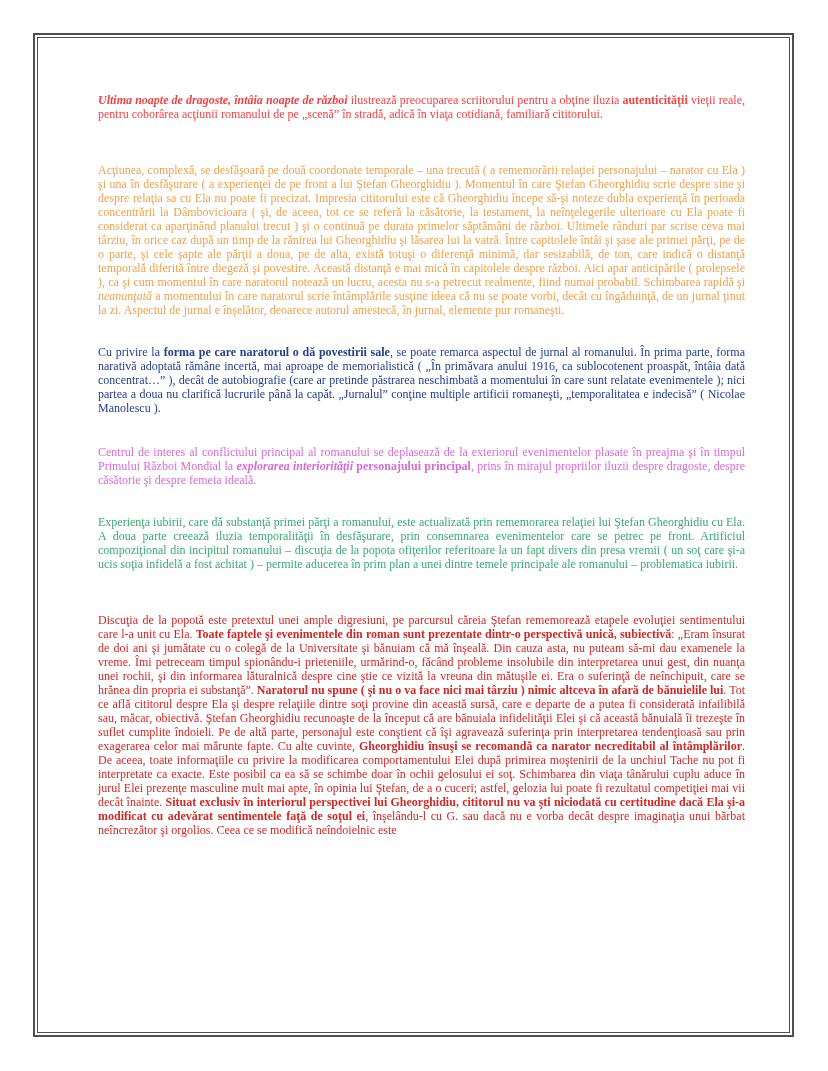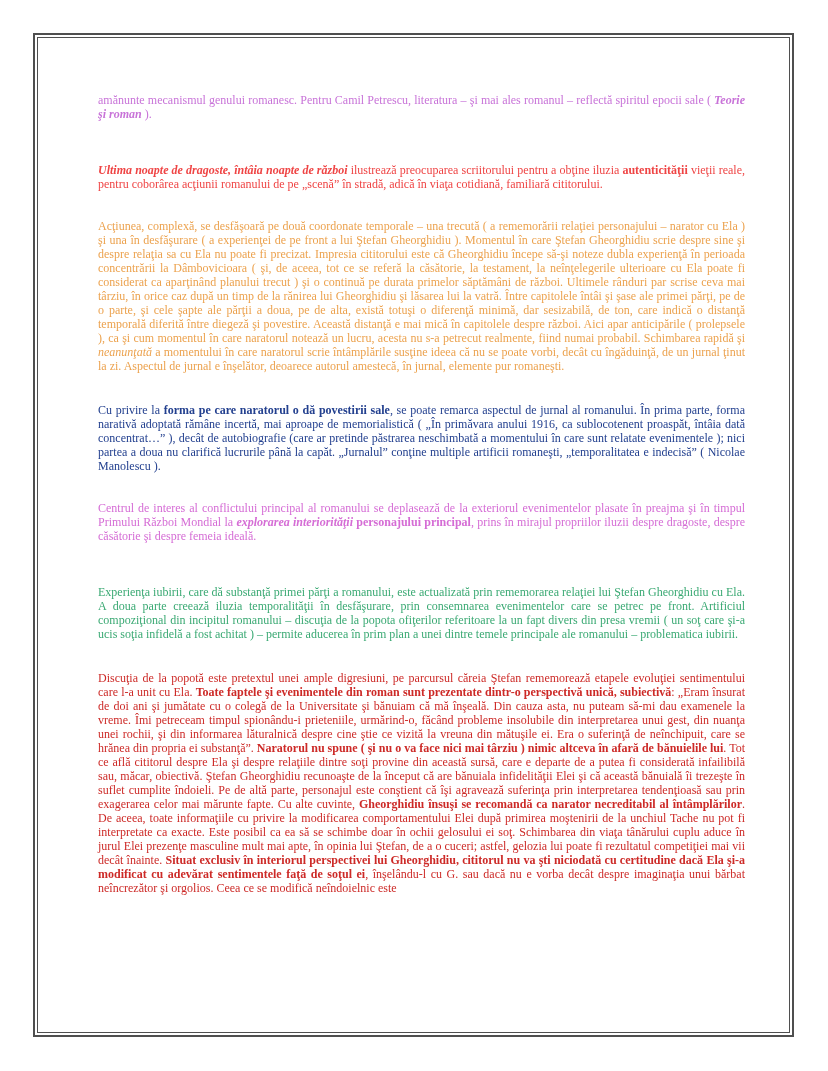--- a/index.html
+++ b/index.html
@@ -48,21 +48,20 @@
   .para:nth-of-type(6) { margin-bottom: 30px; }
   .para .b { font-weight: bold; }
   .para .i { font-style: italic; }
 </style>
 </head>
 <body>
 
 <div class="page-frame">
   <div class="page-inner">
     <div class="content" id="content">
-        <p class="para" style="color: rgb(200, 115, 216);"><span>amănunte mecanismul genului romanesc. Pentru Camil Petrescu, literatura – şi mai ales romanul – reflectă spiritul epocii sale ( </span><span class="b i">Teorie şi roman</span><span> ).</span></p>
         <p class="para" style="color: #ef4444;"><span class="b i">Ultima noapte de dragoste, întâia noapte de război</span><span> ilustrează preocuparea scriitorului pentru a obţine iluzia </span><span class="b">autenticităţii</span><span> vieţii reale, pentru coborârea acţiunii romanului de pe „scenă” în stradă, adică în viaţa cotidiană, familiară cititorului.</span></p>
         <p class="para" style="color: rgb(236, 162, 78);"><span>Acţiunea, complexă, se desfăşoară pe două coordonate temporale – una trecută ( a rememorării relaţiei personajului – narator cu Ela ) şi una în desfăşurare ( a experienţei de pe front a lui Ştefan Gheorghidiu ). Momentul în care Ştefan Gheorghidiu scrie despre sine şi despre relaţia sa cu Ela nu poate fi precizat. Impresia cititorului este că Gheorghidiu începe să-şi noteze dubla experienţă în perioada concentrării la Dâmbovicioara ( şi, de aceea, tot ce se referă la căsătorie, la testament, la neînţelegerile ulterioare cu Ela poate fi considerat ca aparţinând planului trecut ) şi o continuă pe durata primelor săptămâni de război. Ultimele rânduri par scrise ceva mai târziu, în orice caz după un timp de la rănirea lui Gheorghidiu şi lăsarea lui la vatră. Între capitolele întâi şi şase ale primei părţi, pe de o parte, şi cele şapte ale părţii a doua, pe de alta, există totuşi o diferenţă minimă, dar sesizabilă, de ton, care indică o distanţă temporală diferită între diegeză şi povestire. Această distanţă e mai mică în capitolele despre război. Aici apar anticipările ( prolepsele ), ca şi cum momentul în care naratorul notează un lucru, acesta nu s-a petrecut realmente, fiind numai probabil. Schimbarea rapidă şi </span><span class="i">neanunţată</span><span> a momentului în care naratorul scrie întâmplările susţine ideea că nu se poate vorbi, decât cu îngăduinţă, de un jurnal ţinut la zi. Aspectul de jurnal e înşelător, deoarece autorul amestecă, în jurnal, elemente pur romaneşti.</span></p>
         <p class="para" style="color: rgb(35, 64, 143);"><span>Cu privire la </span><span class="b">forma pe care naratorul o dă povestirii sale</span><span>, se poate remarca aspectul de jurnal al romanului. În prima parte, forma narativă adoptată rămâne incertă, mai aproape de memorialistică ( „În primăvara anului 1916, ca sublocotenent proaspăt, întâia dată concentrat…” ), decât de autobiografie (care ar pretinde păstrarea neschimbată a momentului în care sunt relatate evenimentele ); nici partea a doua nu clarifică lucrurile până la capăt. „Jurnalul” conţine multiple artificii romaneşti, „temporalitatea e indecisă” ( Nicolae Manolescu ).</span></p>
         <p class="para" style="color: rgb(213, 108, 213);"><span>Centrul de interes al conflictului principal al romanului se deplasează de la exteriorul evenimentelor plasate în preajma şi în timpul Primului Război Mondial la </span><span class="b i">explorarea interiorităţii</span><span class="b"> personajului principal</span><span>, prins în mirajul propriilor iluzii despre dragoste, despre căsătorie şi despre femeia ideală.</span></p>
         <p class="para" style="color: rgb(58, 169, 115);"><span>Experienţa iubirii, care dă substanţă primei părţi a romanului, este actualizată prin rememorarea relaţiei lui Ştefan Gheorghidiu cu Ela. A doua parte creează iluzia temporalităţii în desfăşurare, prin consemnarea evenimentelor care se petrec pe front. Artificiul compoziţional din incipitul romanului – discuţia de la popota ofiţerilor referitoare la un fapt divers din presa vremii ( un soţ care şi-a ucis soţia infidelă a fost achitat ) – permite aducerea în prim plan a unei dintre temele principale ale romanului – problematica iubirii.</span></p>
         <p class="para" style="color: rgb(205, 42, 39);"><span>Discuţia de la popotă este pretextul unei ample digresiuni, pe parcursul căreia Ştefan rememorează etapele evoluţiei sentimentului care l-a unit cu Ela. </span><span class="b">Toate faptele şi evenimentele din roman sunt prezentate dintr-o perspectivă unică, subiectivă</span><span>: „Eram însurat de doi ani şi jumătate cu o colegă de la Universitate şi bănuiam că mă înşeală. Din cauza asta, nu puteam să-mi dau examenele la vreme. Îmi petreceam timpul spionându-i prieteniile, urmărind-o, făcând probleme insolubile din interpretarea unui gest, din nuanţa unei rochii, şi din informarea lăturalnică despre cine ştie ce vizită la vreuna din mătuşile ei. Era o suferinţă de neînchipuit, care se hrănea din propria ei substanţă”. </span><span class="b">Naratorul nu spune ( şi nu o va face nici mai târziu ) nimic altceva în afară de bănuielile lui</span><span>. Tot ce află cititorul despre Ela şi despre relaţiile dintre soţi provine din această sursă, care e departe de a putea fi considerată infailibilă sau, măcar, obiectivă. Ştefan Gheorghidiu recunoaşte de la început că are bănuiala infidelităţii Elei şi că această bănuială îi trezeşte în suflet cumplite îndoieli. Pe de altă parte, personajul este conştient că îşi agravează suferinţa prin interpretarea tendenţioasă sau prin exagerarea celor mai mărunte fapte. Cu alte cuvinte, </span><span class="b">Gheorghidiu însuşi se recomandă ca narator necreditabil al întâmplărilor</span><span>. De aceea, toate informaţiile cu privire la modificarea comportamentului Elei după primirea moştenirii de la unchiul Tache nu pot fi interpretate ca exacte. Este posibil ca ea să se schimbe doar în ochii gelosului ei soţ. Schimbarea din viaţa tânărului cuplu aduce în jurul Elei prezenţe masculine mult mai apte, în opinia lui Ştefan, de a o cuceri; astfel, gelozia lui poate fi rezultatul competiţiei mai vii decât înainte. </span><span class="b">Situat exclusiv în interiorul perspectivei lui Gheorghidiu, cititorul nu va şti niciodată cu certitudine dacă Ela şi-a modificat cu adevărat sentimentele faţă de soţul ei</span><span>, înşelându-l cu G. sau dacă nu e vorba decât despre imaginaţia unui bărbat neîncrezător şi orgolios. Ceea ce se modifică neîndoielnic este</span></p>
       </div>
   </div>
 </div>
 

